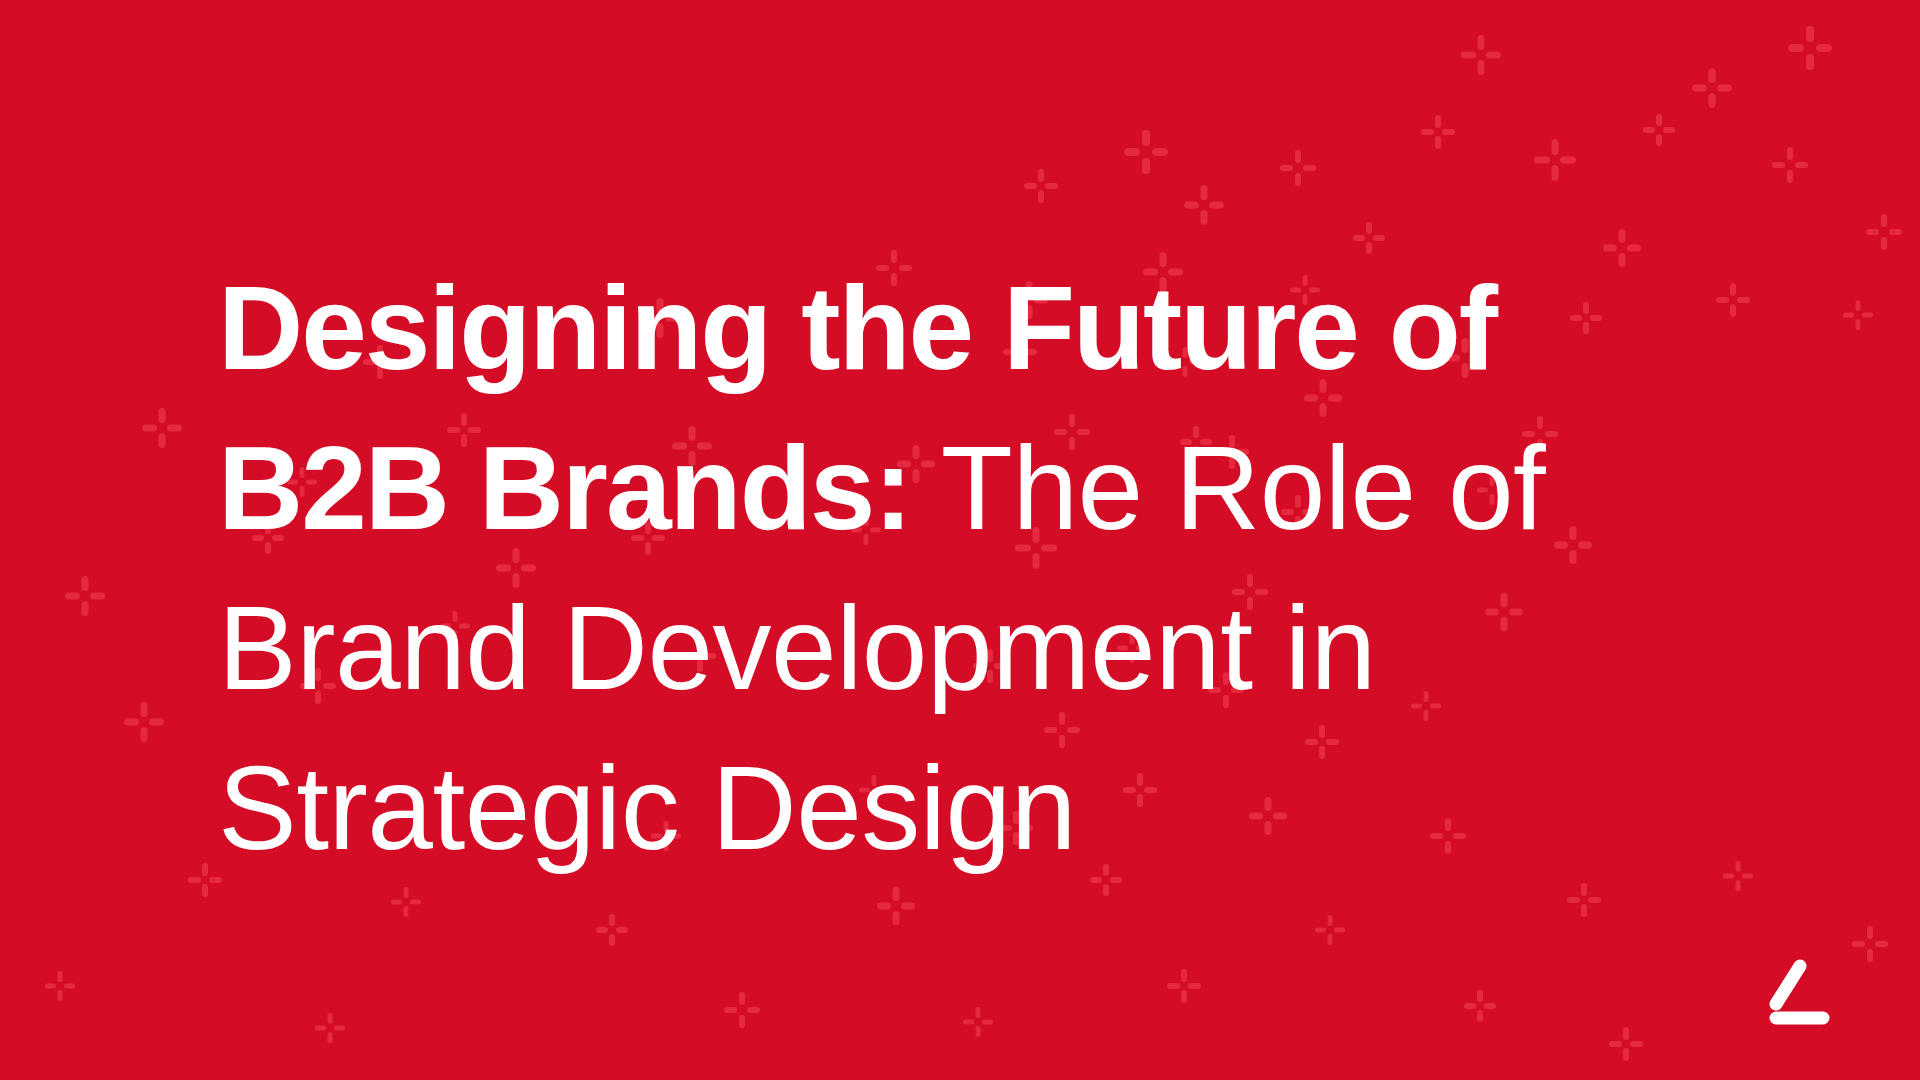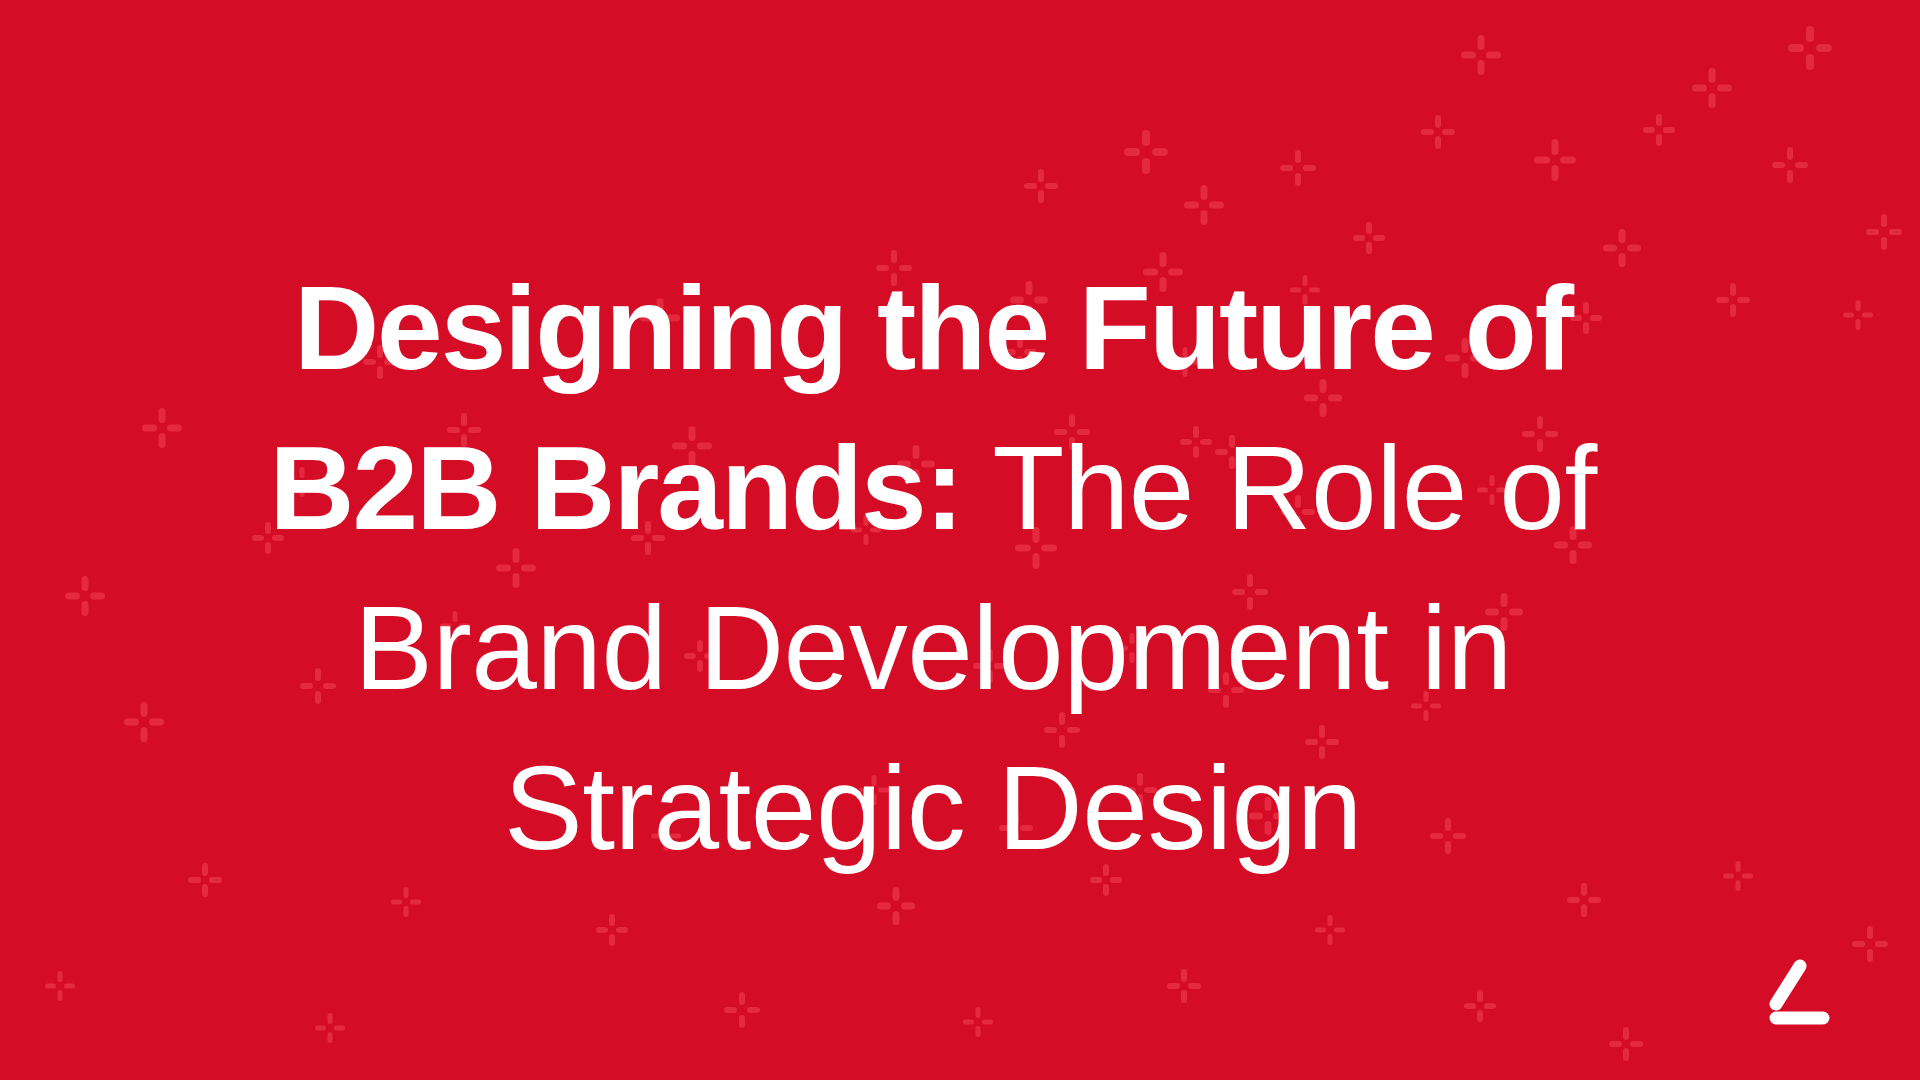--- a/index.html
+++ b/index.html
@@ -47,21 +47,20 @@
     position:absolute;
     left:218px;
     top:248px;
     width:1430px;
     z-index:3;
     color:#ffffff;
     font-size:118px;
     line-height:160px;
     letter-spacing:-1.5px;
     font-weight:300;
-    text-align:center;
     -webkit-font-smoothing:antialiased;
   }
   #headline .bold {
     font-weight:700;
     letter-spacing:-2px;
   }
   #headline .light {
     font-weight:300;
     letter-spacing:-0.5px;
   }

